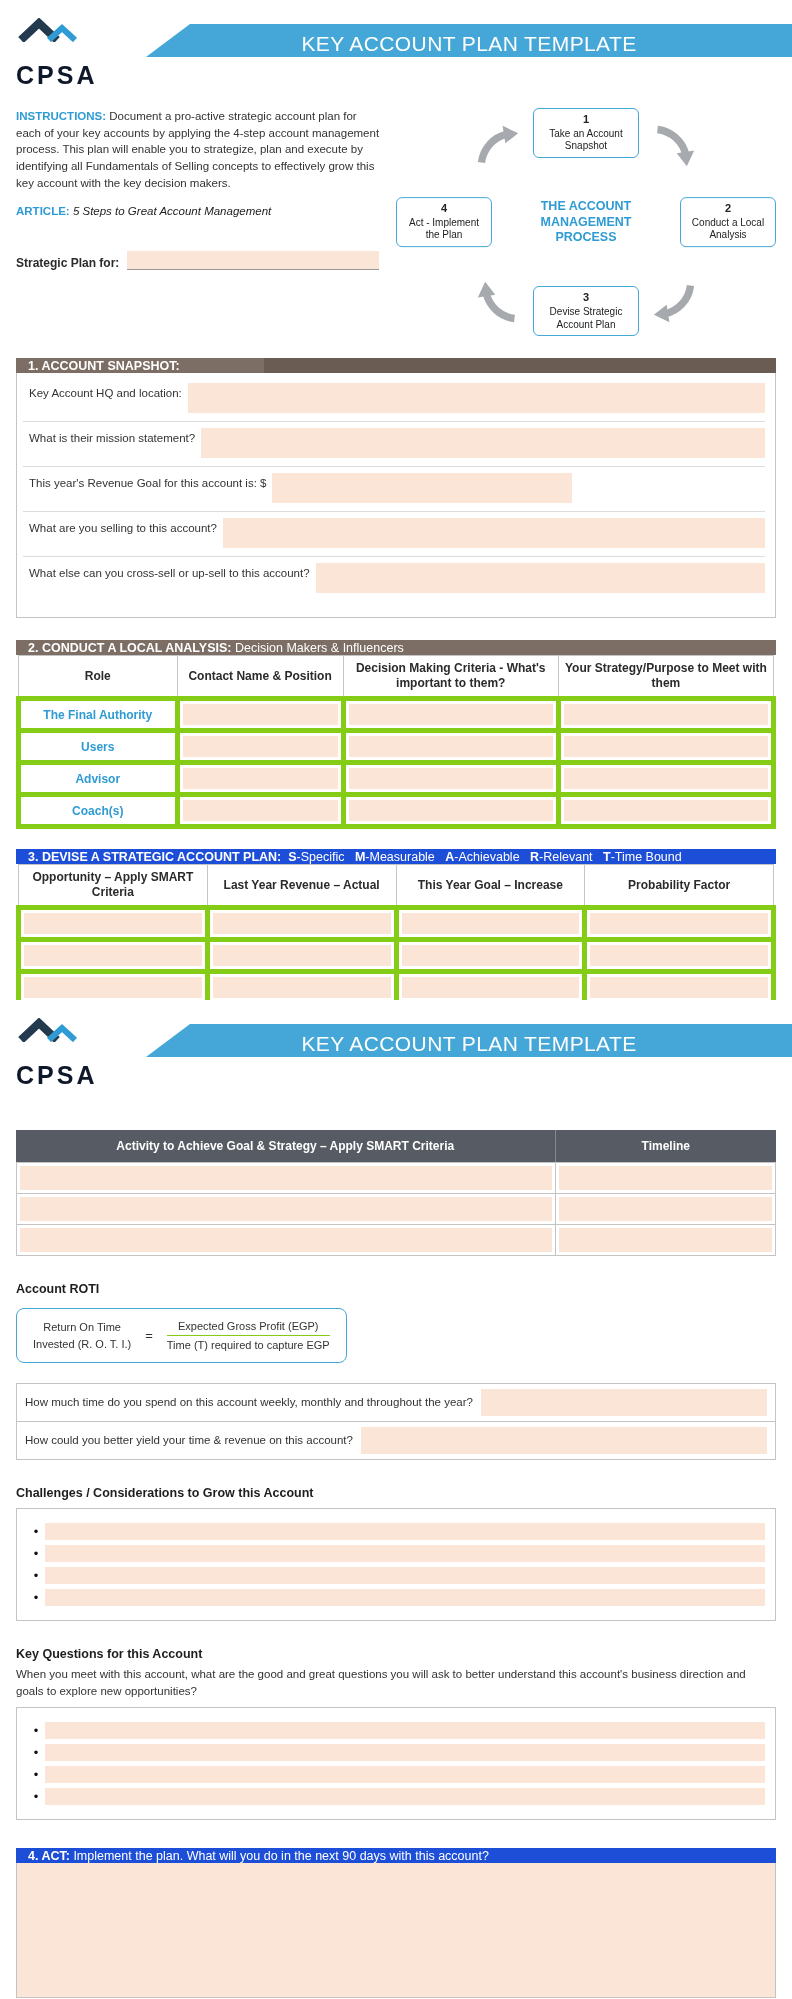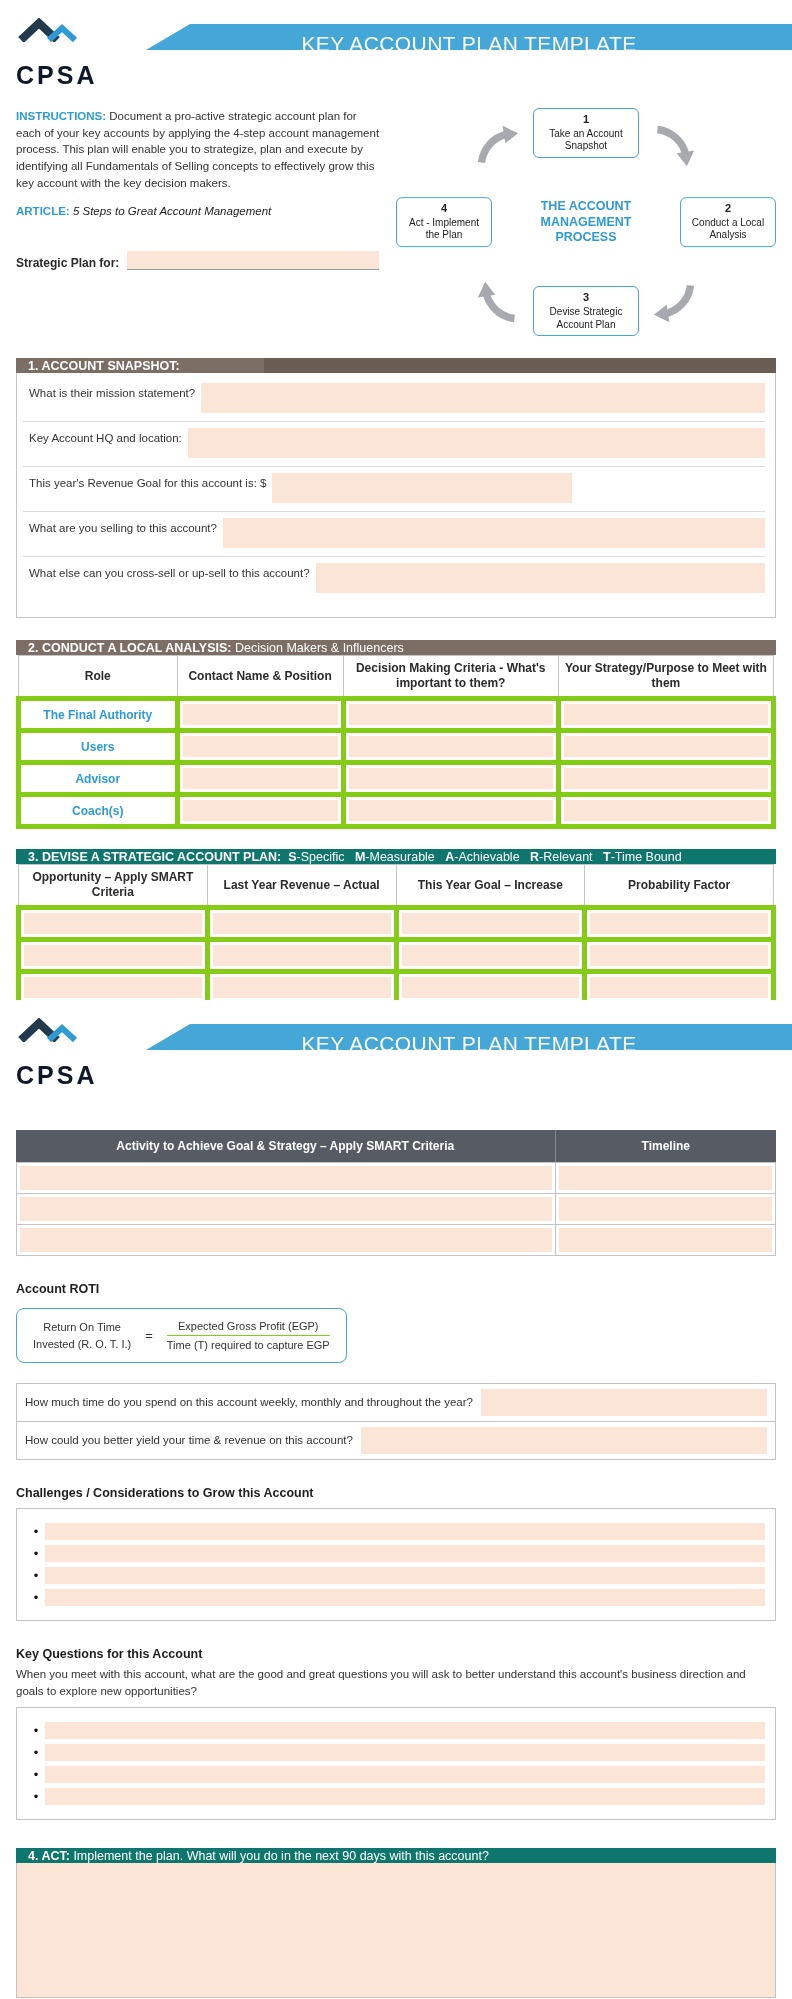--- a/index.html
+++ b/index.html
@@ -10,21 +10,21 @@
     color:#2b2b2b; font-size:12px;
   }
   .page { width:792px; position:relative; overflow:hidden; background:#fff; }
   .page1 { height:1000px; }
   .page2 { height:999px; }
 
   
   .hdr { display:flex; align-items:flex-start; padding:18px 0 0 16px; }
   .logo { width:110px; text-align:left; }
   .logo .cpsa-text { font-size:25px; font-weight:bold; letter-spacing:3px; color:#0f172a; margin-top:16px; }
-  .banner { flex:1; margin-left:20px; margin-top:6px; height:26px; background:#45a7d7;
+  .banner { flex:1; margin-left:20px; margin-top:6px; height:33px; background:#45a7d7;
             clip-path:polygon(44px 0, 100% 0, 100% 100%, 0 100%); }
   .banner .bt { color:#ffffff; font-size:21px; text-align:center; line-height:40px; letter-spacing:0.4px; font-weight:400; }
 
   
   .top-area { display:flex; margin:18px 16px 0 16px; }
   .left-col { width:366px; }
   .instr { font-size:11.5px; line-height:1.45; color:#333; }
   .blue-label { color:#2f9bd4; font-weight:bold; }
   .article-line { margin-top:14px; font-size:11.5px; }
   .article-title { font-style:italic; color:#222; }
@@ -47,21 +47,21 @@
   .arr.nw { left:80px; top:16px; }
   .arr.ne { right:80px; top:16px; }  .arr.ne svg { transform:rotate(90deg); }
   .arr.se { right:80px; bottom:12px; } .arr.se svg { transform:rotate(180deg); }
   .arr.sw { left:80px; bottom:12px; }  .arr.sw svg { transform:rotate(270deg); }
 
   
   .secbar { margin:0 16px; height:15px; display:flex; align-items:center;
             color:#fff; font-size:12.5px; padding-left:12px; }
   .secbar b { font-weight:bold; }
   .brown { background:#7c6e64; }
-  .slate { background:#0f766e;align-items:flex-end; }
+  .slate { background:#1d4ed8;align-items:flex-end; }
   .s1-title { width:236px; font-weight:bold; }
   .s1-dark { flex:1; align-self:stretch; background:#6a5c52; }
 
   
   .s1-body { margin:0 16px; border:1px solid #c4c4c4; border-top:none; background:#fff; padding:4px 10px 16px 6px; }
   .f-row { display:flex; padding:6px 0 8px 0; }
   .f-row + .f-row { border-top:1px solid #dcdcdc; }
   .f-label { font-size:11.5px; white-space:nowrap; padding:4px 6px 0 6px; color:#333; }
   .f-fill { flex:1; height:30px; background:#fbe5d6; }
   .f-fill.short { flex:0 0 300px; }
@@ -193,25 +193,25 @@
   </div>
 
   <div class="gap22"></div>
 
   <div class="secbar brown">
     <span class="s1-title">1. ACCOUNT SNAPSHOT:</span>
     <span class="s1-dark"></span>
   </div>
   <div class="s1-body">
     <div class="f-row">
+      <span class="f-label">Key Account HQ and location:</span>
+      <span class="f-fill"></span>
+    </div>
+    <div class="f-row">
       <span class="f-label">What is their mission statement?</span>
-      <span class="f-fill"></span>
-    </div>
-    <div class="f-row">
-      <span class="f-label">Key Account HQ and location:</span>
       <span class="f-fill"></span>
     </div>
     <div class="f-row">
       <span class="f-label">This year's Revenue Goal for this account is: $</span>
       <span class="f-fill short"></span>
     </div>
     <div class="f-row">
       <span class="f-label">What are you selling to this account?</span>
       <span class="f-fill"></span>
     </div>

